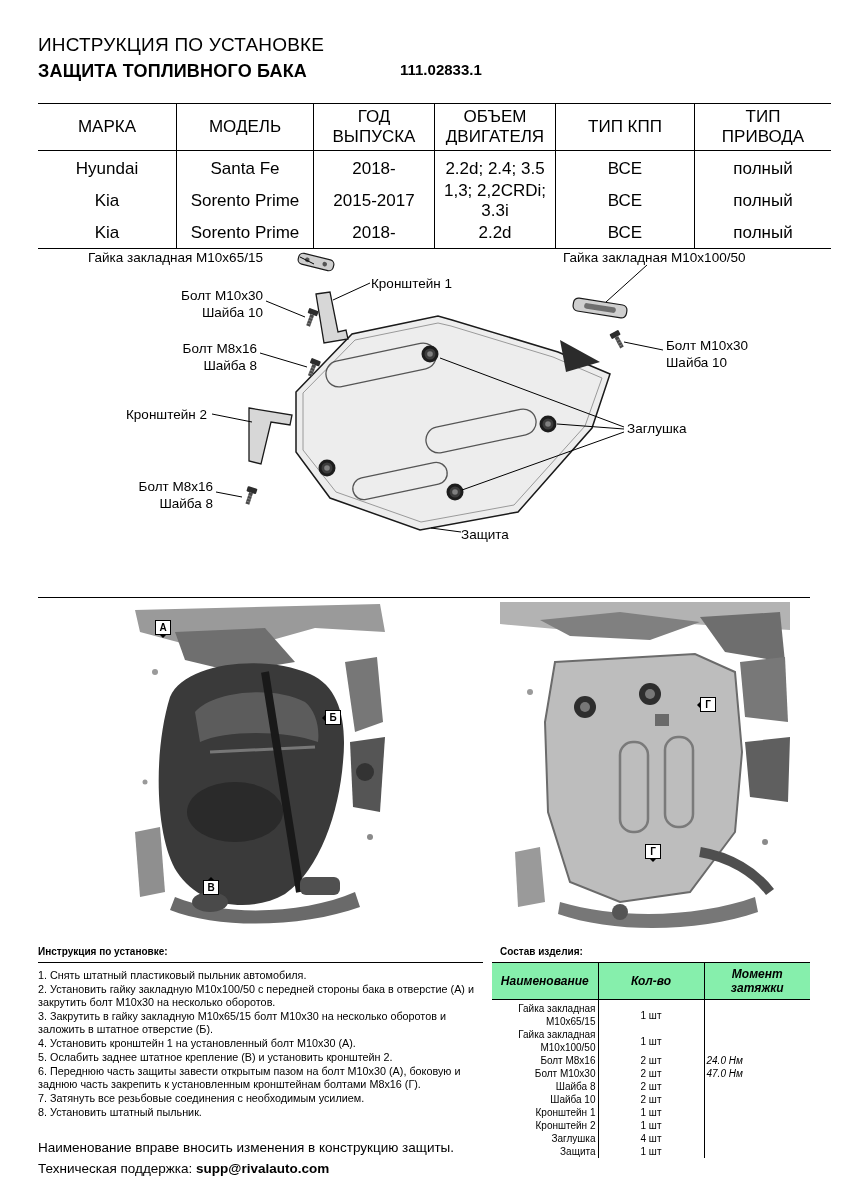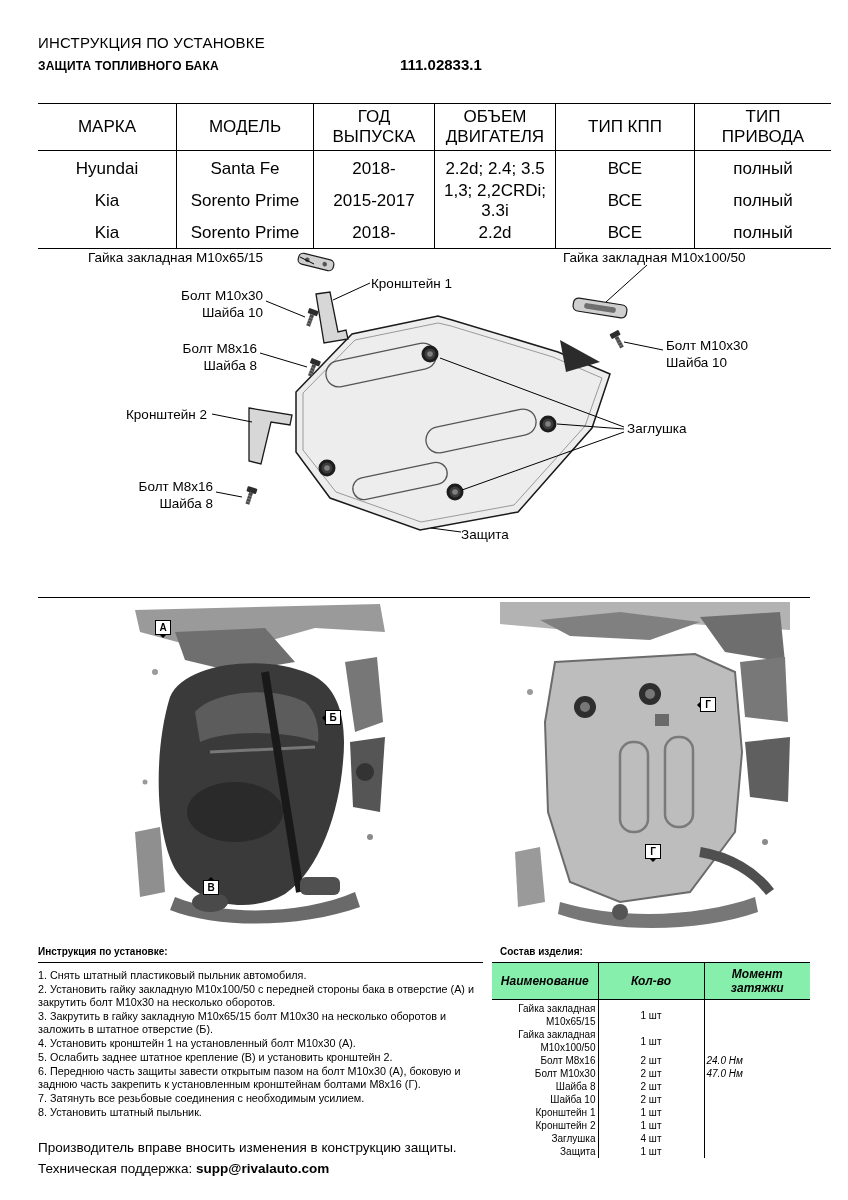--- a/index.html
+++ b/index.html
@@ -3,23 +3,23 @@
 <meta charset="utf-8">
 <style>
   html,body { margin:0; padding:0; background:#fff; }
   .page {
     position:relative; width:848px; height:1200px; background:#fff;
     font-family:"Liberation Sans", sans-serif; color:#000; overflow:hidden;
   }
 
   
   .doc-header { position:absolute; left:38px; top:34px; width:772px; }
-  .doc-title1 { font-size:15px; letter-spacing:0.2px; }
+  .doc-title1 { font-size:19px; letter-spacing:0.2px; }
   .doc-title-row { position:relative; margin-top:5px; }
-  .doc-title2 { font-size:12px; font-weight:bold; letter-spacing:0.2px; }
+  .doc-title2 { font-size:18px; font-weight:bold; letter-spacing:0.2px; }
   .part-number { position:absolute; left:362px; top:0; font-size:15px; font-weight:bold; }
 
   
   table.fitment {
     position:absolute; left:38px; top:103px; width:772px;
     border-collapse:collapse; font-size:17px; table-layout:fixed;
     border-top:1px solid #000; border-bottom:1px solid #000;
   }
   table.fitment thead tr { border-bottom:1px solid #000; }
   table.fitment th, table.fitment td {
@@ -374,20 +374,20 @@
         <tr>
           <td class="p-name">Защита</td>
           <td class="p-qty">1 шт</td>
           <td class="p-torque"></td>
         </tr>
       </tbody>
     </table>
   </div>
 
   <div class="footer">
-    <div>Производитель вправе вносить изменения в конструкцию защиты.</div>
+    <div>Наименование вправе вносить изменения в конструкцию защиты.</div>
     <div class="footer-line2">
       <span>Техническая поддержка:</span>
       <span class="footer-email">supp@rivalauto.com</span>
     </div>
   </div>
 
 </div>
 
 </body></html>

